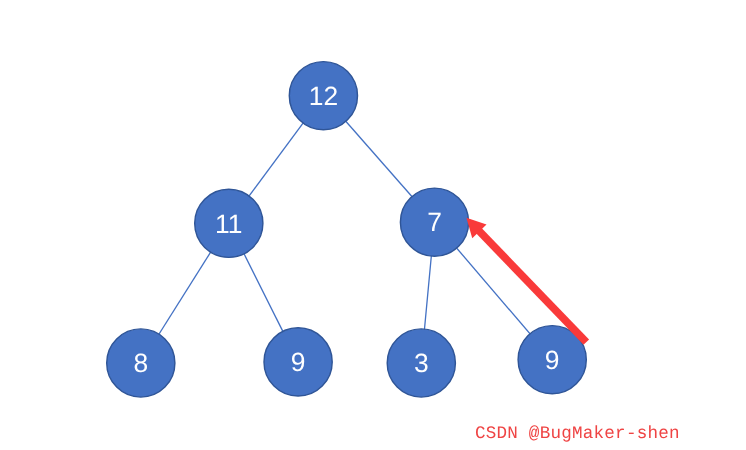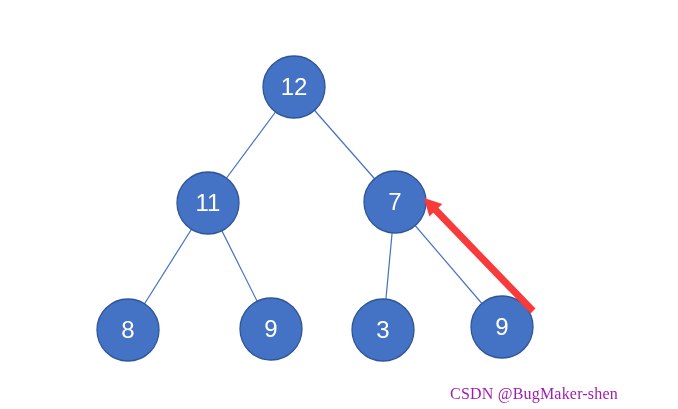--- a/index.html
+++ b/index.html
@@ -19,22 +19,22 @@
     position: absolute;
     left: 0;
     top: 0;
   }
   .watermark {
     position: absolute;
     right: 6px;
     bottom: 6px;
     font-size: 16px;
     letter-spacing: 0.2px;
-    color: #a21caf;
-    font-family: Liberation Serif, serif;
+    color: #ef4444;
+    font-family: Liberation Mono, monospace;
     user-select: none;
   }
 </style>
 </head>
 <body>
 
 <div class="canvas">
   <svg xmlns="http://www.w3.org/2000/svg" width="678" height="409" viewBox="0 0 678 409">
       <line x1="294" y1="87" x2="208" y2="203" stroke="#4472C4" stroke-width="1.2"></line>
       <line x1="294" y1="87" x2="395" y2="202" stroke="#4472C4" stroke-width="1.2"></line>

